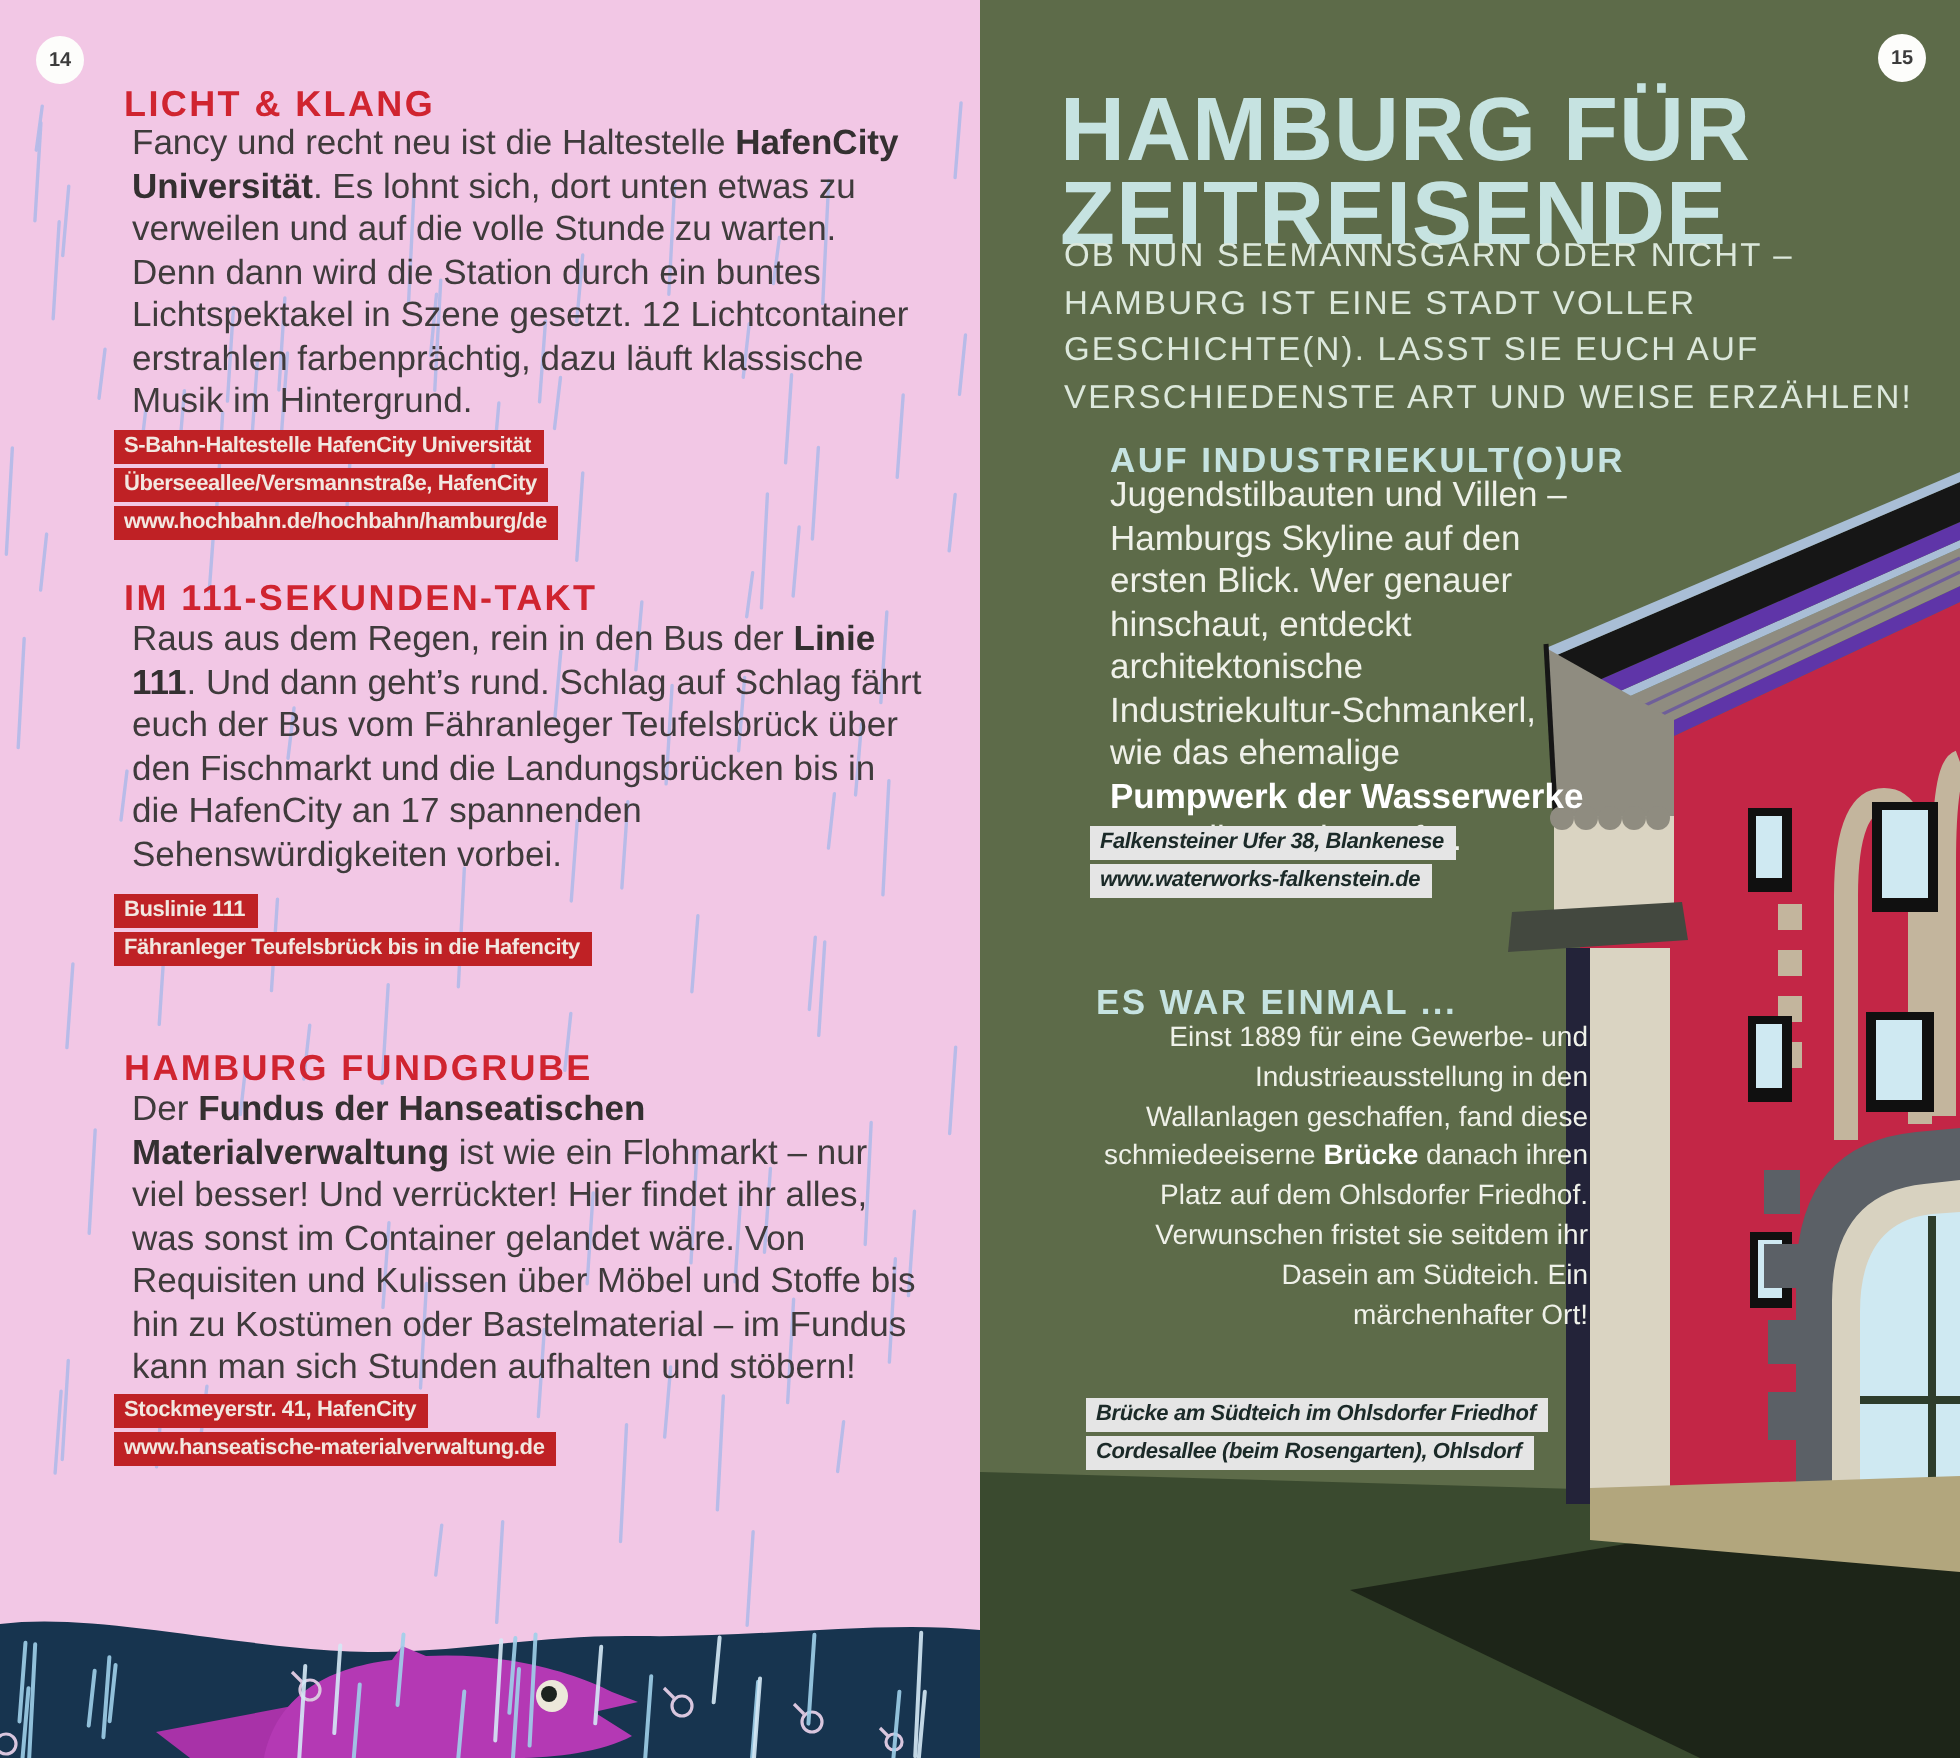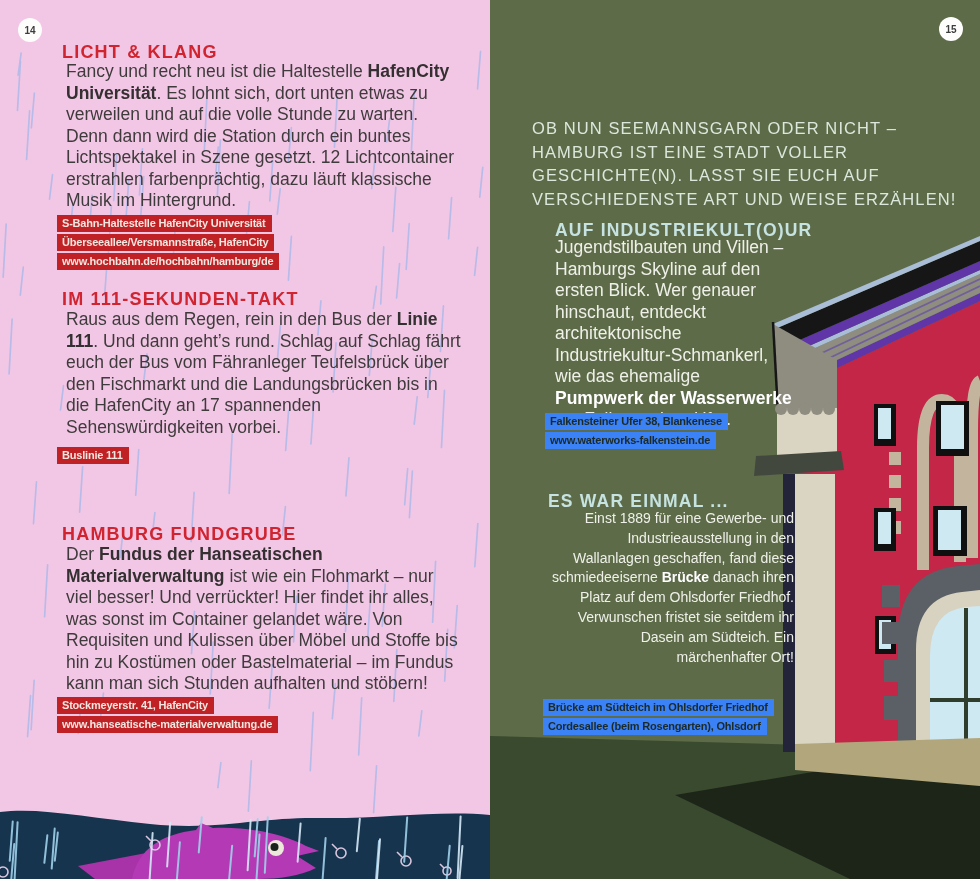--- a/index.html
+++ b/index.html
@@ -17,21 +17,21 @@
 
   .lp-head{position:absolute;margin:0;font-size:18px;font-weight:700;letter-spacing:1.2px;
            color:#d02430;z-index:3;white-space:nowrap;text-align:center;}
   .lp-body{position:absolute;margin:4px;font-size:17.5px;line-height:21.5px;color:#3f3b3c;z-index:3;}
   .lp-body b{font-weight:700;color:#343031;}
 
   .tags{position:absolute;z-index:4;}
   .tag{display:table;padding:2px 6px 3px 5px;margin-bottom:2px;font-size:11px;font-weight:700;
        letter-spacing:-0.2px;white-space:nowrap;}
   .tags.red .tag{background:#bf2125;color:#f2e7e0;}
-  .tags.blue .tag{background:#3b82f6;color:#1b2a28;}
+  .tags.blue .tag{background:#e5e5e5;color:#1b2a28;font-style:italic;}
 
   .rp-title{position:absolute;margin:0;font-size:45px;line-height:42px;font-weight:700;
             letter-spacing:.5px;color:#c6e3e1;z-index:3;white-space:nowrap;}
   .rp-sub{position:absolute;margin:0;font-size:16.5px;line-height:23.5px;letter-spacing:1.1px;
           color:#dce8dc;z-index:3;}
   .rp-head{position:absolute;margin:0;font-size:17.5px;font-weight:700;letter-spacing:1.2px;
            color:#c6e3e1;z-index:3;white-space:nowrap;}
   .rp-body{position:absolute;margin:0;font-size:17.5px;line-height:21.5px;color:#eff1e9;z-index:3;}
   .rp-body b{color:#ffffff;}
   .rp-body.narrow{font-size:14px;line-height:19.8px;text-align:right;}
@@ -186,20 +186,21 @@
     <div class="tags red" style="left:57px;top:215px">
       <span class="tag">S-Bahn-Haltestelle HafenCity Universität</span>
       <span class="tag">Überseeallee/Versmannstraße, HafenCity</span>
       <span class="tag">www.hochbahn.de/hochbahn/hamburg/de</span>
     </div>
 
     <h2 class="lp-head" style="left:62px;top:289px">IM 111-SEKUNDEN-TAKT</h2>
     <p class="lp-body" style="left:62px;top:305px;width:398px"><span>Raus aus dem Regen, rein in den Bus der </span><b>Linie 111</b><span>. Und dann geht’s rund. Schlag auf Schlag fährt euch der Bus vom Fähranleger Teufelsbrück über den Fischmarkt und die Landungsbrücken bis in die HafenCity an 17 spannenden Sehenswürdigkeiten vorbei.</span></p>
     <div class="tags red" style="left:57px;top:447px">
       <span class="tag">Buslinie 111</span>
+      <span class="tag">Fähranleger Teufelsbrück bis in die Hafencity</span>
     </div>
 
     <h2 class="lp-head" style="left:62px;top:524px">HAMBURG FUNDGRUBE</h2>
     <p class="lp-body" style="left:62px;top:540px;width:398px"><span>Der </span><b>Fundus der Hanseatischen Materialverwaltung</b><span> ist wie ein Flohmarkt – nur viel besser! Und verrückter! Hier findet ihr alles, was sonst im Container gelandet wäre. Von Requisiten und Kulissen über Möbel und Stoffe bis hin zu Kostümen oder Bastelmaterial – im Fundus kann man sich Stunden aufhalten und stöbern!</span></p>
     <div class="tags red" style="left:57px;top:697px">
       <span class="tag">Stockmeyerstr. 41, HafenCity</span>
       <span class="tag">www.hanseatische-materialverwaltung.de</span>
     </div>
   </section>
 
@@ -269,20 +270,24 @@
           <path d="M476,608 L476,752 M440,700 L490,700" stroke="#2e3d2c" stroke-width="4" fill="none"></path>
         </g>
         <polygon points="305,744 490,738 490,786 305,770" fill="#b2a67d"></polygon>
       </g>
     </svg>
 
     <div class="badge" style="left:449px;top:17px">
       <span>15</span>
     </div>
 
+    <h1 class="rp-title" style="left:40px;top:44px">
+      <div>HAMBURG FÜR</div>
+      <div>ZEITREISENDE</div>
+    </h1>
     <p class="rp-sub" style="left:42px;top:117px;width:448px">OB NUN SEEMANNSGARN ODER NICHT – HAMBURG IST EINE STADT VOLLER GESCHICHTE(N). LASST SIE EUCH AUF VERSCHIEDENSTE ART UND WEISE ERZÄHLEN!</p>
 
     <h3 class="rp-head" style="left:65px;top:220px">AUF INDUSTRIEKULT(O)UR</h3>
     <p class="rp-body" style="left:65px;top:237px;width:334px"><span class="bld-spacer"></span><span>Jugendstilbauten und Villen – Hamburgs Skyline auf den ersten Blick. Wer genauer hinschaut, entdeckt architektonische Industriekultur-Schmankerl, wie das ehemalige </span><b>Pumpwerk der Wasserwerke</b><span> am Falkensteiner Ufer.</span></p>
     <div class="tags blue" style="left:55px;top:413px">
       <span class="tag">Falkensteiner Ufer 38, Blankenese</span>
       <span class="tag">www.waterworks-falkenstein.de</span>
     </div>
 
     <h3 class="rp-head" style="left:58px;top:491px">ES WAR EINMAL ...</h3>

